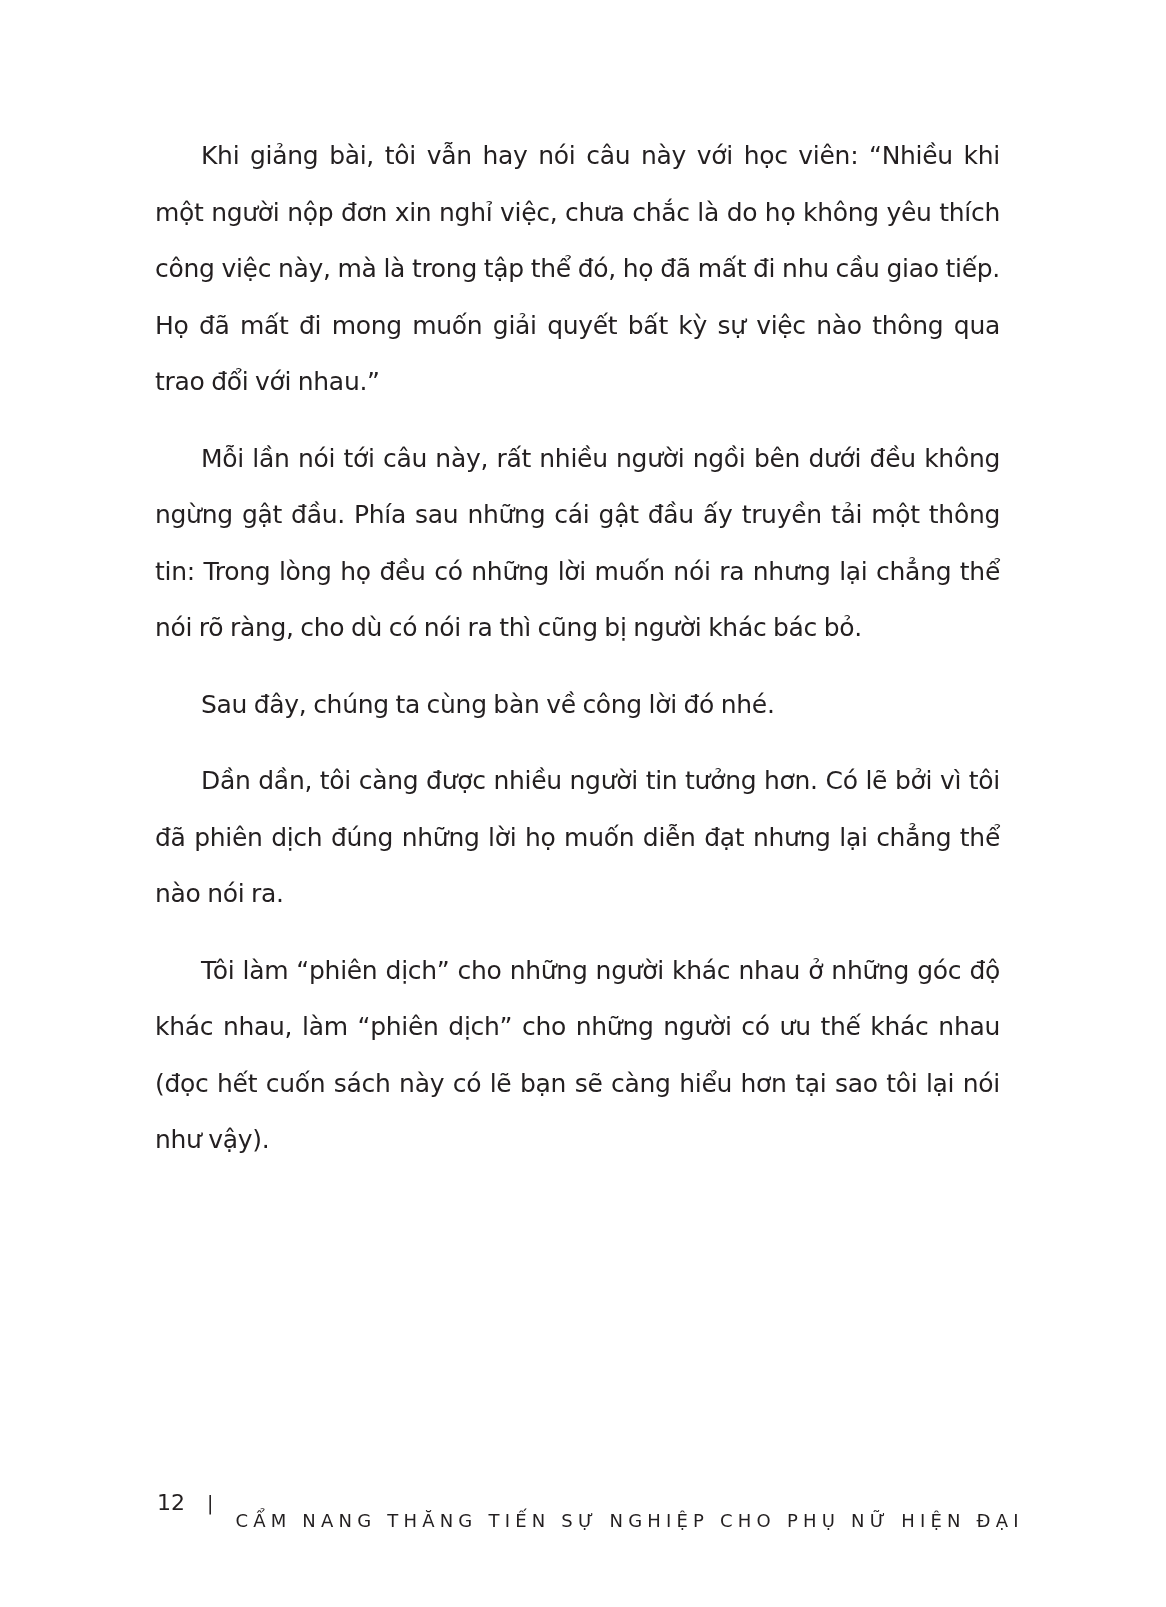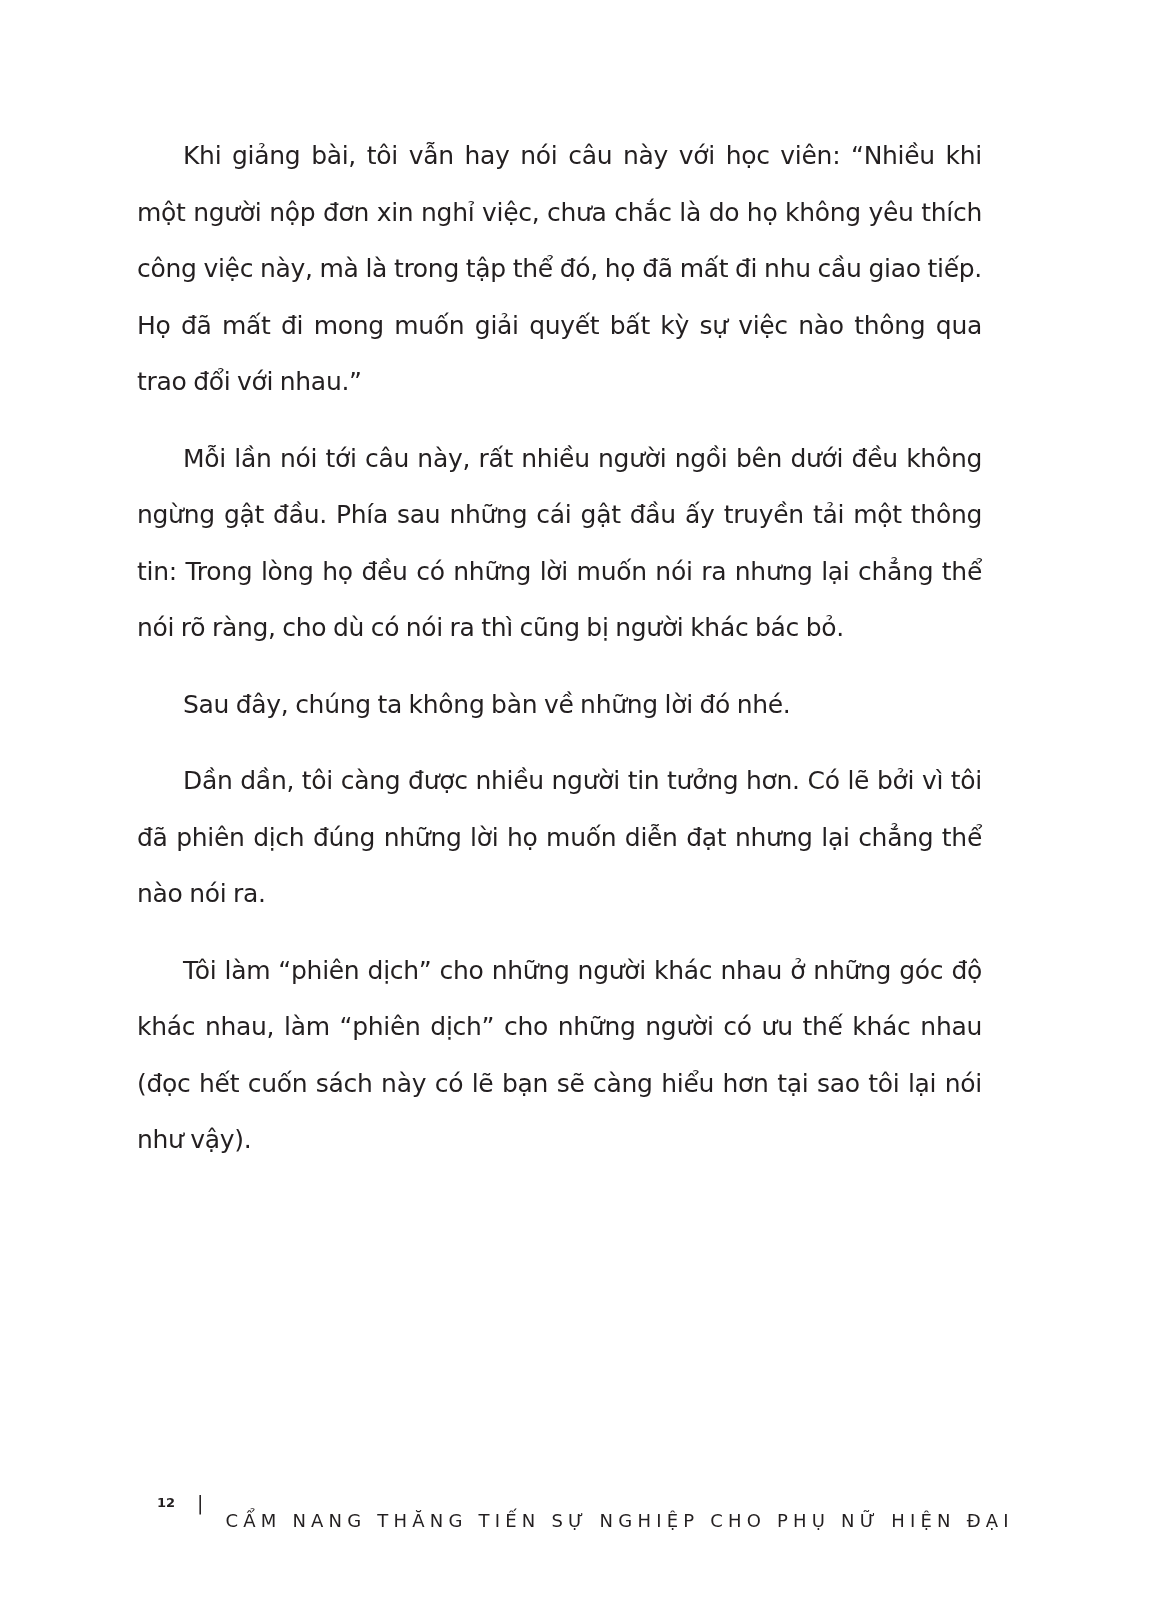--- a/index.html
+++ b/index.html
@@ -10,21 +10,21 @@
     body {
       width: 1166px;
       height: 1607px;
       position: relative;
       overflow: hidden;
       font-family: "DejaVu Sans", sans-serif;
       color: #231f20;
     }
     .page-body {
       position: absolute;
-      left: 137px;
+      left: 155px;
       top: 128px;
       width: 845px;
     }
     .para {
       margin: 0 0 20px 0;
       font-size: 25px;
       line-height: 56.5px;
       text-align: justify;
       text-indent: 46px;
       letter-spacing: -0.3px;
@@ -33,40 +33,40 @@
     .footer {
       position: absolute;
       left: 157px;
       top: 1474px;
       display: flex;
       align-items: center;
       font-size: 19px;
       color: #231f20;
     }
     .page-num {
-      font-weight: bold;
-      font-size: 13px;
+      font-weight: normal;
+      font-size: 22px;
     }
     .sep {
       margin: 0 22px 0 22px;
       font-size: 19px;
     }
     .running-title {
       letter-spacing: 5.2px;
       font-size: 18px;
       margin-top: 36px;
     }
   </style>
 </head>
 <body>
 
 <div class="page-body">
   <p class="para">Khi giảng bài, tôi vẫn hay nói câu này với học viên: “Nhiều khi một người nộp đơn xin nghỉ việc, chưa chắc là do họ không yêu thích công việc này, mà là trong tập thể đó, họ đã mất đi nhu cầu giao tiếp. Họ đã mất đi mong muốn giải quyết bất kỳ sự việc nào thông qua trao đổi với nhau.”</p>
   <p class="para">Mỗi lần nói tới câu này, rất nhiều người ngồi bên dưới đều không ngừng gật đầu. Phía sau những cái gật đầu ấy truyền tải một thông tin: Trong lòng họ đều có những lời muốn nói ra nhưng lại chẳng thể nói rõ ràng, cho dù có nói ra thì cũng bị người khác bác bỏ.</p>
-  <p class="para">Sau đây, chúng ta không bàn về những lời đó nhé.</p>
+  <p class="para">Sau đây, chúng ta cùng bàn về công lời đó nhé.</p>
   <p class="para">Dần dần, tôi càng được nhiều người tin tưởng hơn. Có lẽ bởi vì tôi đã phiên dịch đúng những lời họ muốn diễn đạt nhưng lại chẳng thể nào nói ra.</p>
   <p class="para">Tôi làm “phiên dịch” cho những người khác nhau ở những góc độ khác nhau, làm “phiên dịch” cho những người có ưu thế khác nhau (đọc hết cuốn sách này có lẽ bạn sẽ càng hiểu hơn tại sao tôi lại nói như vậy).</p>
 </div>
 
 <div class="footer">
   <span class="page-num">12</span>
   <span class="sep">|</span>
   <span class="running-title">CẨM NANG THĂNG TIẾN SỰ NGHIỆP CHO PHỤ NỮ HIỆN ĐẠI</span>
 </div>
 

